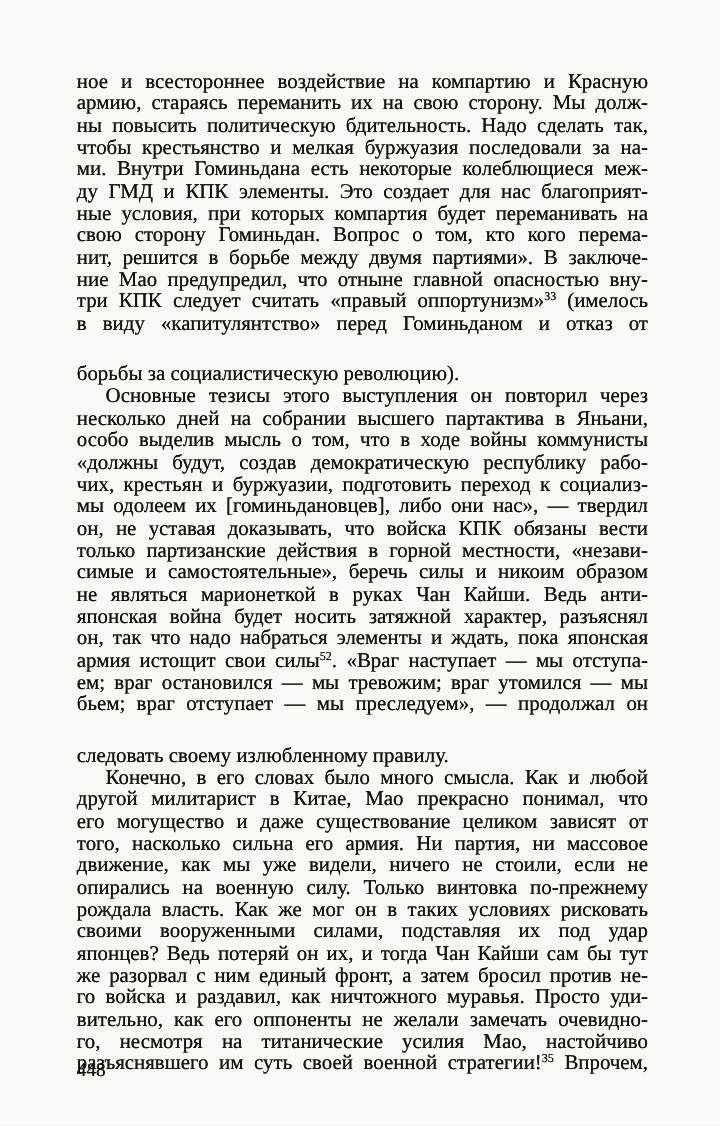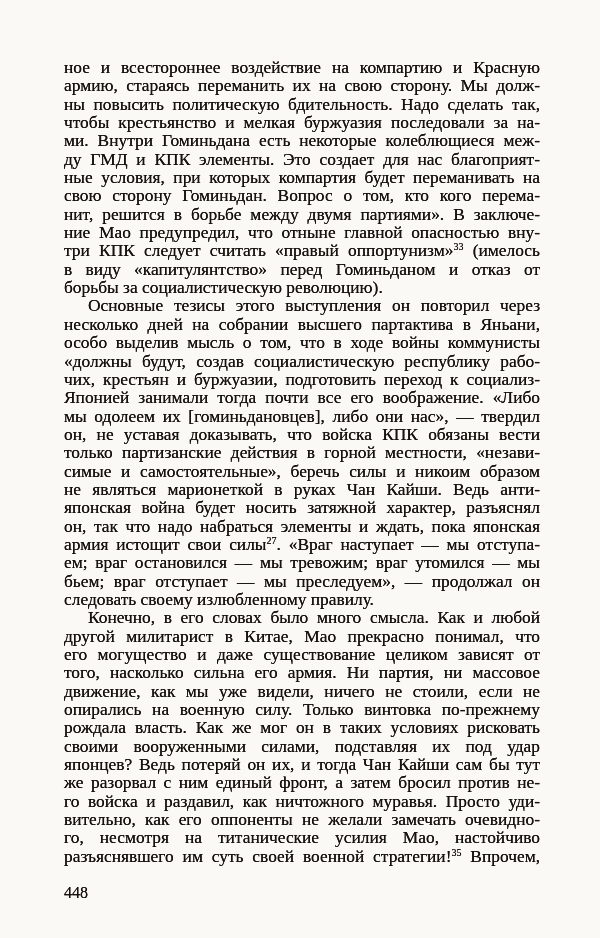--- a/index.html
+++ b/index.html
@@ -20,21 +20,21 @@
     top: 58px;
     width: 476px;
   }
   .line {
     font-size: 17.4px;
     line-height: 18.35px;
     text-align: justify;
     text-align-last: justify;
     text-shadow: 0 0 0.35px currentColor; 
   }
-  .line.no-just { text-align-last: left; }
+  .line.no-just { text-align-last: left; margin-top: 24px; }
   .line.first-indent { padding-left: 24px; }
   sup {
     font-size: 10px;
     line-height: 0;
     vertical-align: 6px;
   }
   .page-number {
     position: absolute;
     left: 64px;
     top: 884px;
@@ -59,31 +59,30 @@
         <div class="line">нит, решится в борьбе между двумя партиями». В заключе-</div>
         <div class="line">ние Мао предупредил, что отныне главной опасностью вну-</div>
         <div class="line">три КПК следует считать «правый оппортунизм»<sup>33</sup> (имелось</div>
         <div class="line">в виду «капитулянтство» перед Гоминьданом и отказ от</div>
         <div class="line no-just">борьбы за социалистическую революцию).</div>
       </div>
       <div>
         <div class="line first-indent">Основные тезисы этого выступления он повторил через</div>
         <div class="line">несколько дней на собрании высшего партактива в Яньани,</div>
         <div class="line">особо выделив мысль о том, что в ходе войны коммунисты</div>
-        <div class="line">«должны будут, создав социалистическую республику рабо-</div>
+        <div class="line">«должны будут, создав демократическую республику рабо-</div>
         <div class="line">чих, крестьян и буржуазии, подготовить переход к социализ-</div>
-        <div class="line">Японией занимали тогда почти все его воображение. «Либо</div>
         <div class="line">мы одолеем их [гоминьдановцев], либо они нас», — твердил</div>
         <div class="line">он, не уставая доказывать, что войска КПК обязаны вести</div>
         <div class="line">только партизанские действия в горной местности, «незави-</div>
         <div class="line">симые и самостоятельные», беречь силы и никоим образом</div>
         <div class="line">не являться марионеткой в руках Чан Кайши. Ведь анти-</div>
         <div class="line">японская война будет носить затяжной характер, разъяснял</div>
         <div class="line">он, так что надо набраться элементы и ждать, пока японская</div>
-        <div class="line">армия истощит свои силы<sup>27</sup>. «Враг наступает — мы отступа-</div>
+        <div class="line">армия истощит свои силы<sup>52</sup>. «Враг наступает — мы отступа-</div>
         <div class="line">ем; враг остановился — мы тревожим; враг утомился — мы</div>
         <div class="line">бьем; враг отступает — мы преследуем», — продолжал он</div>
         <div class="line no-just">следовать своему излюбленному правилу.</div>
       </div>
       <div>
         <div class="line first-indent">Конечно, в его словах было много смысла. Как и любой</div>
         <div class="line">другой милитарист в Китае, Мао прекрасно понимал, что</div>
         <div class="line">его могущество и даже существование целиком зависят от</div>
         <div class="line">того, насколько сильна его армия. Ни партия, ни массовое</div>
         <div class="line">движение, как мы уже видели, ничего не стоили, если не</div>

